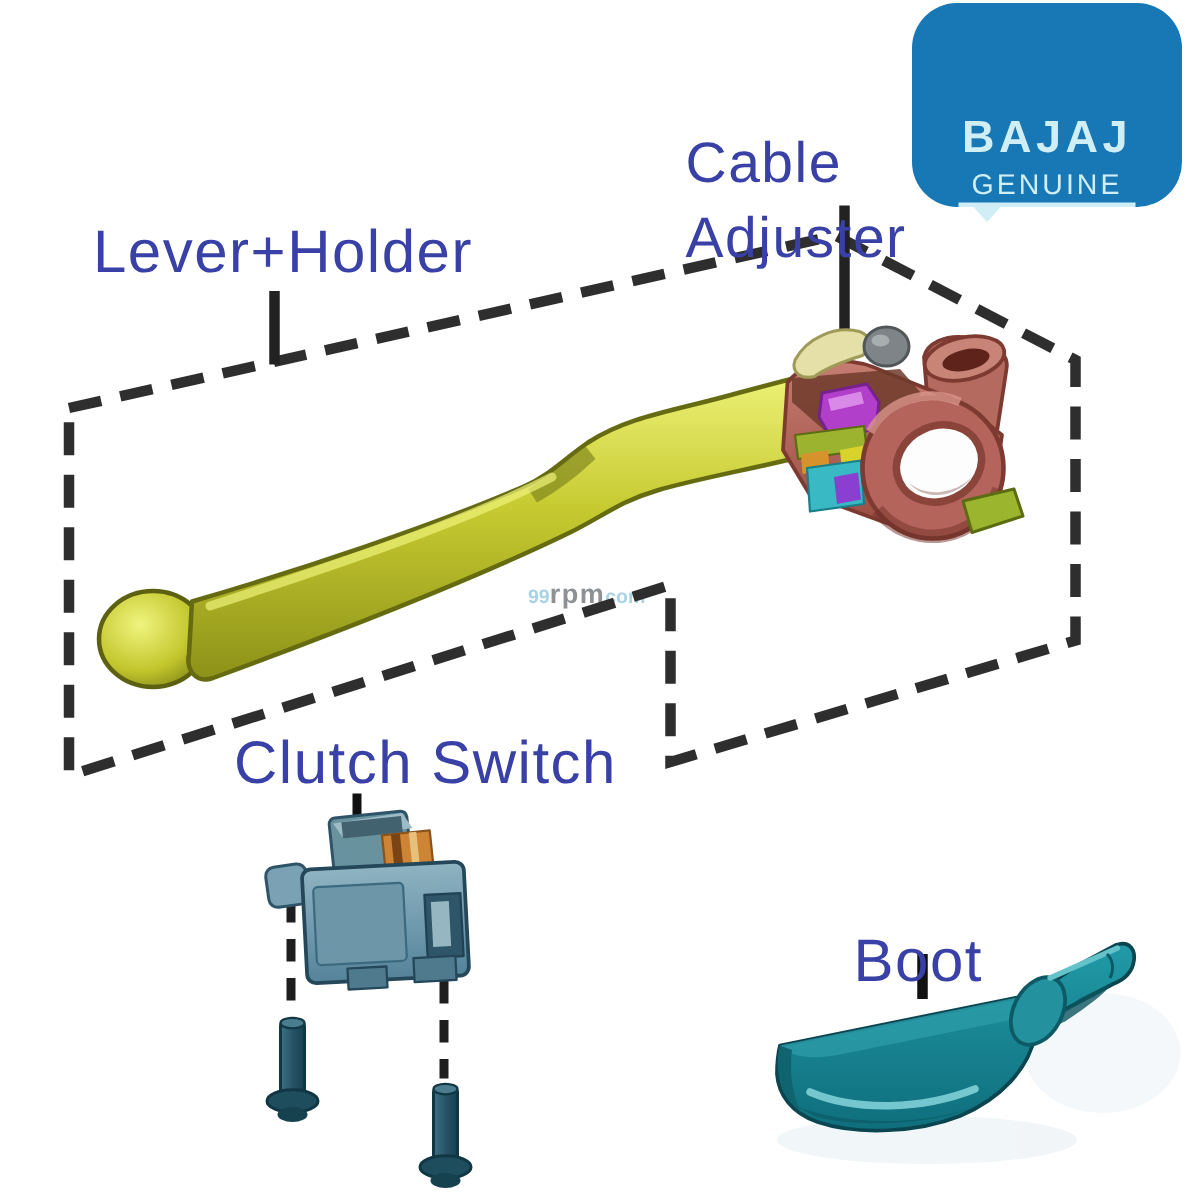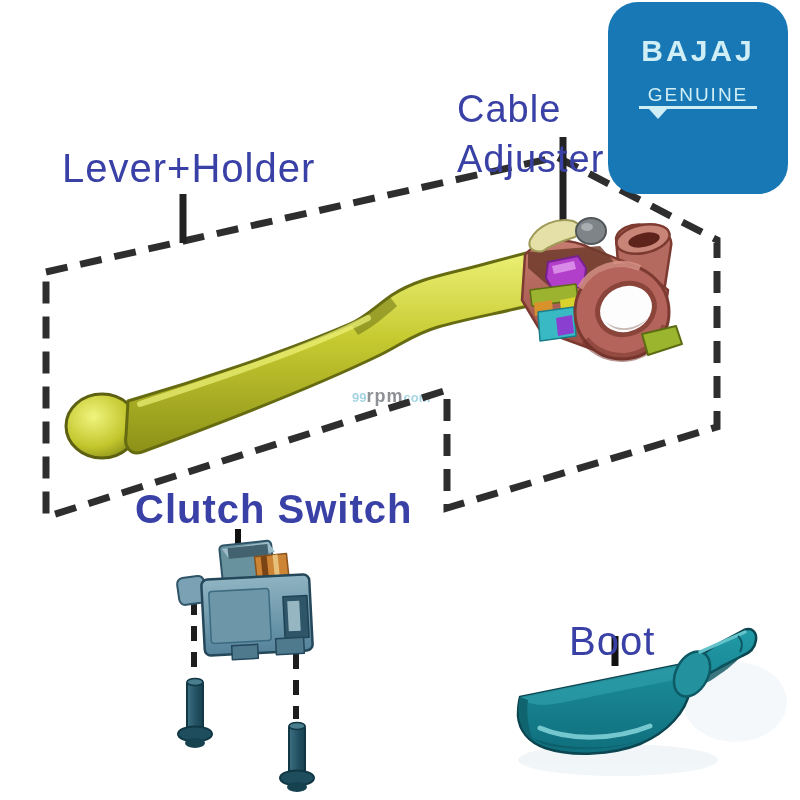--- a/index.html
+++ b/index.html
@@ -7,35 +7,35 @@
     position:relative;width:800px;height:800px;overflow:hidden;
     background:#ffffff;font-family:"Liberation Sans",sans-serif;
   }
   #art{position:absolute;left:0;top:0;z-index:2;}
   .label{
     position:absolute;z-index:3;color:var(--label-blue,#3a41a6);
     font-family:"Liberation Sans",sans-serif;letter-spacing:1px;
   }
   #label-lever-holder{left:62px;top:146px;font-size:40px;text-align:right;}
   #label-cable-adjuster{left:457px;top:40px;font-size:38px;line-height:1.32;white-space:pre-line;margin-top:44px;}
-  #label-clutch-switch{left:135px;top:487px;font-size:40px;font-weight:bold;}
+  #label-clutch-switch{left:156px;top:487px;font-size:40px;}
   #label-boot{left:569px;top:619px;font-size:40px;}
   #watermark{
     position:absolute;left:352px;top:386px;z-index:1;white-space:nowrap;
     font-family:"Liberation Sans",sans-serif;
   }
   #watermark .wm-light{color:var(--watermark-blue,#a6d4e4);font-size:13px;font-weight:700;}
   #watermark .wm-gray{color:var(--watermark-gray,#8d9094);font-size:18px;font-weight:700;letter-spacing:1px;}
   #logo{
-    position:absolute;left:608px;top:2px;width:180px;height:192px;z-index:4;
+    position:absolute;left:608px;top:2px;width:180px;height:136px;z-index:4;
     background:var(--logo-blue,#1878b6);border-radius:30px;box-sizing:border-box;
-    display:flex;flex-direction:column;align-items:center;padding-top:34px;
+    display:flex;flex-direction:column;align-items:center;padding-top:34px;justify-content:flex-end;
   }
   .logo-brand{font-size:30px;font-weight:800;letter-spacing:3px;color:var(--logo-text,#cfeef5);line-height:1;}
-  .logo-genuine{font-size:19px;font-weight:400;letter-spacing:2px;color:var(--logo-text,#cfeef5);line-height:1;margin-top:19px;}
+  .logo-genuine{font-size:19px;font-weight:400;letter-spacing:2px;color:var(--logo-text,#cfeef5);line-height:1;margin-top:7px;}
   .logo-parts{font-size:33px;font-weight:800;letter-spacing:1px;color:#e9f9fb;line-height:1;margin-top:2px;}
   .logo-underline{position:relative;width:118px;height:3px;background:var(--logo-text,#cfeef5);margin-top:2px;}
   .logo-underline .chev{
     position:absolute;left:10px;top:3px;width:0;height:0;
     border-left:9px solid transparent;border-right:9px solid transparent;
     border-top:10px solid var(--logo-text,#cfeef5);
   }
 </style>
 </head>
 <body>

